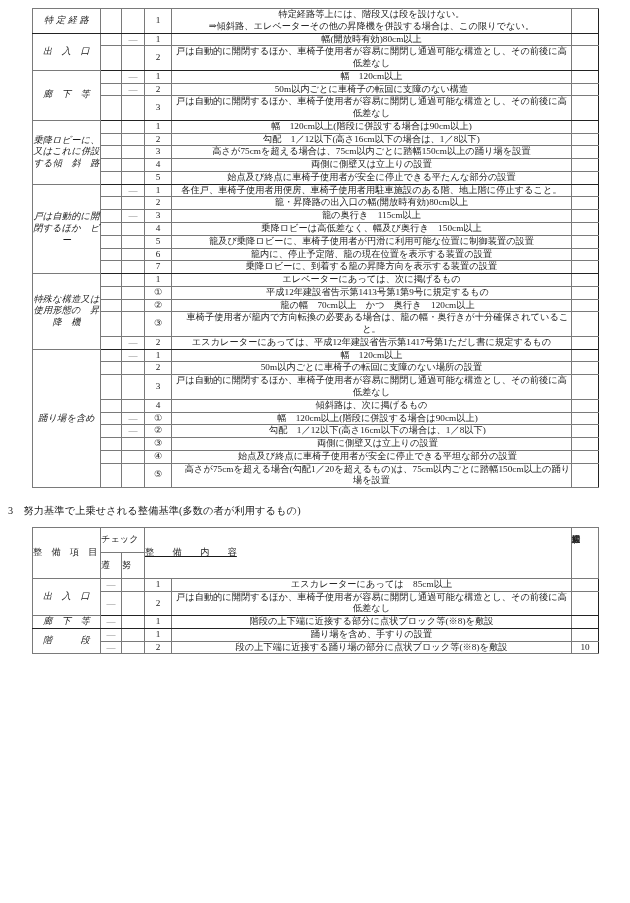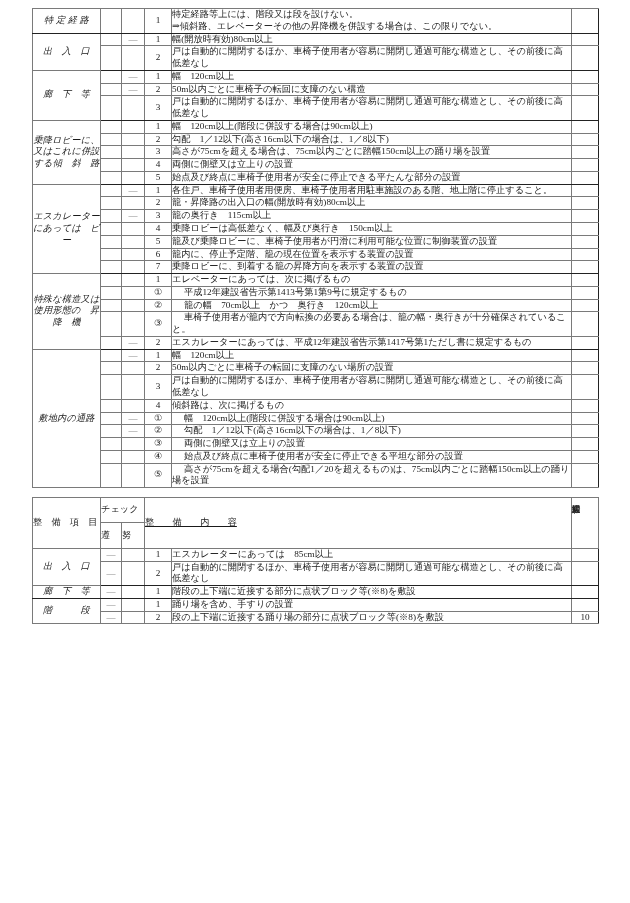--- a/index.html
+++ b/index.html
@@ -75,21 +75,21 @@
     font-size: 9px;
   }
   .num {
     text-align: center;
     vertical-align: middle;
     font-size: 9.2px;
     border-right: 1.3px solid #333;
   }
   .body-cell {
     padding: 2px 2px 2px 4px;
-    text-align: left;
+    text-align: center;
     vertical-align: middle;
     letter-spacing: 0.005em;
   }
   .body-cell.ind { text-indent: 12px; }
   .note-cell { }
 
   
   tr.grp-end > td { border-bottom: 1.5px solid #222; }
 
   .heading {
@@ -218,21 +218,21 @@
         </tr>
         <tr class="grp-end">
           <td class="chk"></td>
           <td class="chk"></td>
           <td class="num">5</td>
           <td class="body-cell">始点及び終点に車椅子使用者が安全に停止できる平たんな部分の設置</td>
           <td class="note-cell num" style="border-right: none;"></td>
         </tr>
         <tr>
           <td class="item-cell" rowspan="7">
-            <span class="lbl">エスカレーターにあっては　ビ　ー</span>
+            <span class="lbl">戸は自動的に開閉するほか　ビ　ー</span>
           </td>
           <td class="chk"></td>
           <td class="chk">—</td>
           <td class="num">1</td>
           <td class="body-cell">各住戸、車椅子使用者用便房、車椅子使用者用駐車施設のある階、地上階に停止すること。</td>
           <td class="note-cell num" style="border-right: none;"></td>
         </tr>
         <tr>
           <td class="chk"></td>
           <td class="chk"></td>
@@ -308,21 +308,21 @@
         </tr>
         <tr class="grp-end">
           <td class="chk"></td>
           <td class="chk">—</td>
           <td class="num">2</td>
           <td class="body-cell">エスカレーターにあっては、平成12年建設省告示第1417号第1ただし書に規定するもの</td>
           <td class="note-cell num" style="border-right: none;"></td>
         </tr>
         <tr>
           <td class="item-cell" rowspan="9">
-            <span class="lbl">敷地内の通路</span>
+            <span class="lbl">踊り場を含め</span>
           </td>
           <td class="chk"></td>
           <td class="chk">—</td>
           <td class="num">1</td>
           <td class="body-cell">幅　120cm以上</td>
           <td class="note-cell num" style="border-right: none;"></td>
         </tr>
         <tr>
           <td class="chk"></td>
           <td class="chk"></td>
@@ -375,20 +375,21 @@
         <tr>
           <td class="chk"></td>
           <td class="chk"></td>
           <td class="num">⑤</td>
           <td class="body-cell ind">高さが75cmを超える場合(勾配1／20を超えるもの)は、75cm以内ごとに踏幅150cm以上の踊り場を設置</td>
           <td class="note-cell num" style="border-right: none;"></td>
         </tr>
       </tbody>
   </table>
 
+  <div class="heading">3　努力基準で上乗せされる整備基準(多数の者が利用するもの)</div>
 
   <table class="sheet t2">
     <colgroup>
       <col class="c-item">
         <col class="c-chk1">
         <col class="c-chk2">
       <col class="c-num">
         <col class="c-body">
         <col class="c-note">
     </colgroup>

